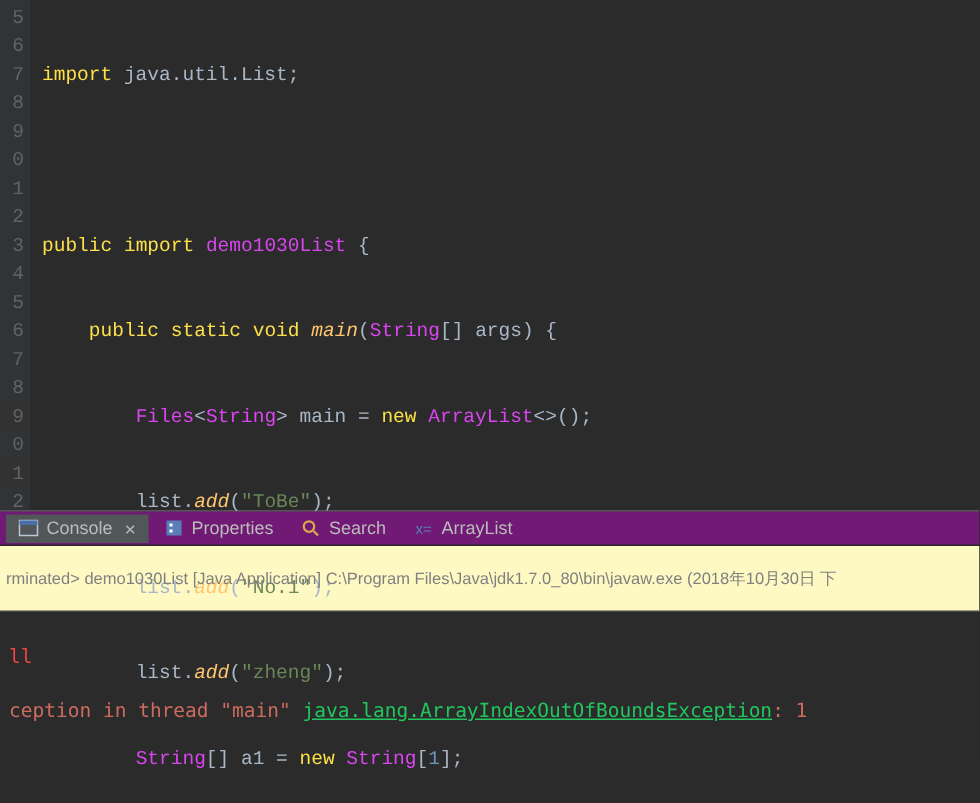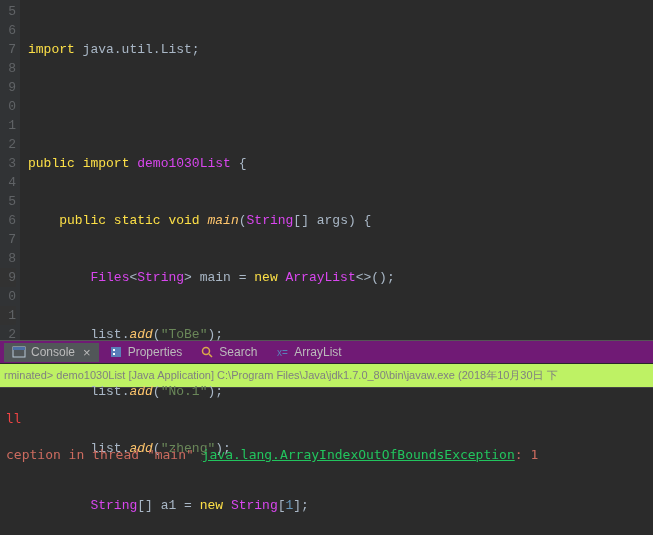--- a/index.html
+++ b/index.html
@@ -15,21 +15,21 @@
 .str { color: #6a8759; }
 .cls { color: #d946ef; }
 .num { color: #6897bb; }
 .met { color: #ffc66d; font-style: italic; }
 .ident { color: #a9b7c6; margin-top: 37px; }
 .tabs { display: flex; align-items: center; height: 24px; background: #701a75; border-top: 1px solid #555; border-bottom: 1px solid #282828; padding: 0 4px; gap: 2px; }
 .tab { display: flex; align-items: center; gap: 5px; padding: 2px 8px; color: #bbbbbb; font-family: Tahoma, sans-serif; font-size: 12px; cursor: pointer; }
 .tab.active { background: #515658; }
 .tab-icon { width: 14px; height: 14px; display: inline-flex; align-items: center; justify-content: center; }
 .close-x { color: #bbbbbb; font-size: 13px; margin-left: 3px; }
-.status-line { background: #bef264; color: #808080; font-family: Tahoma, sans-serif; font-size: 11px; padding: 4px 4px; border-bottom: 1px solid #444; white-space: nowrap; overflow: hidden; }
+.status-line { background: #fef9c3; color: #808080; font-family: Tahoma, sans-serif; font-size: 11px; padding: 14px 4px; border-bottom: 1px solid #444; white-space: nowrap; overflow: hidden; }
 .console { background: #2b2b2b; padding: 4px 6px; font-family: Consolas, monospace; font-size: 13px; line-height: 18px; white-space: pre; }
 .cons-out { color: #ef4444; }
 .cons-err { color: #cc6b5f; }
 .cons-link { color: #22c55e; text-decoration: underline; cursor: pointer; }
 </style>
 </head>
 <body>
 
 <div class="editor">
   <div class="gutter">

